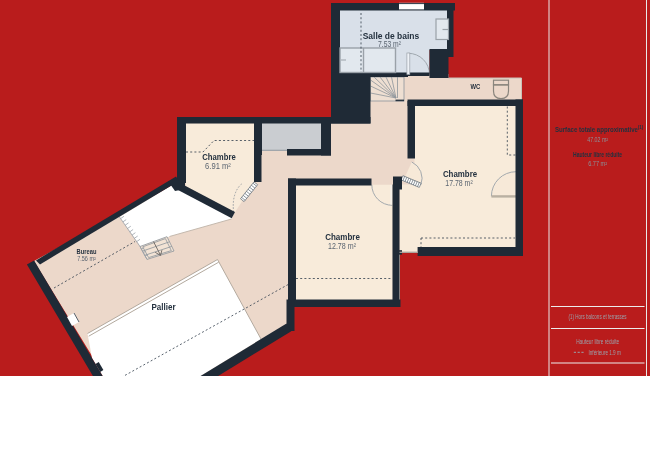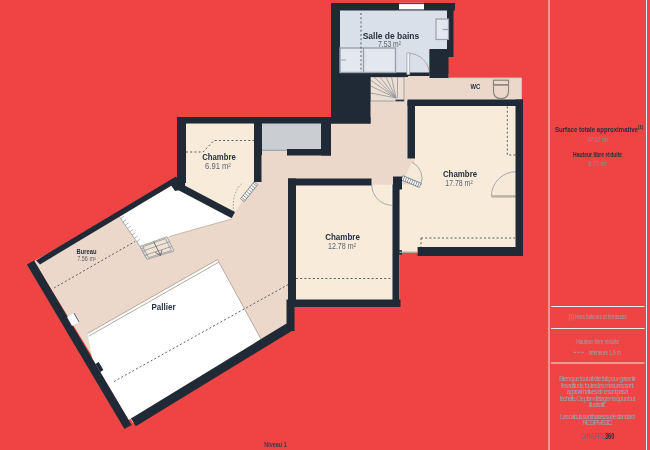--- a/index.html
+++ b/index.html
@@ -1,16 +1,16 @@
 <!DOCTYPE html>
 <html><head>
 <meta charset="utf-8">
 <style>
   html,body{margin:0;padding:0;background:#ffffff;}
-  .wrap{position:relative;width:650px;height:450px;overflow:hidden;background:#ef4444;}
+  .wrap{position:relative;width:650px;height:376px;overflow:hidden;background:#b91c1c;}
   svg{position:absolute;left:0;top:0;}
   text{font-family:"Liberation Sans",sans-serif;}
 </style>
 </head>
 <body>
 <div class="wrap">
 <svg width="650" height="450" viewBox="0 0 650 450">
 
   <polygon points="34,261 179,182 179,118 336,118 336,74 448.5,74 448.5,78 521.5,78 521.5,253 400,253 400,303 291,303 291,326 133,423" fill="#ecd8ca"></polygon>
 

